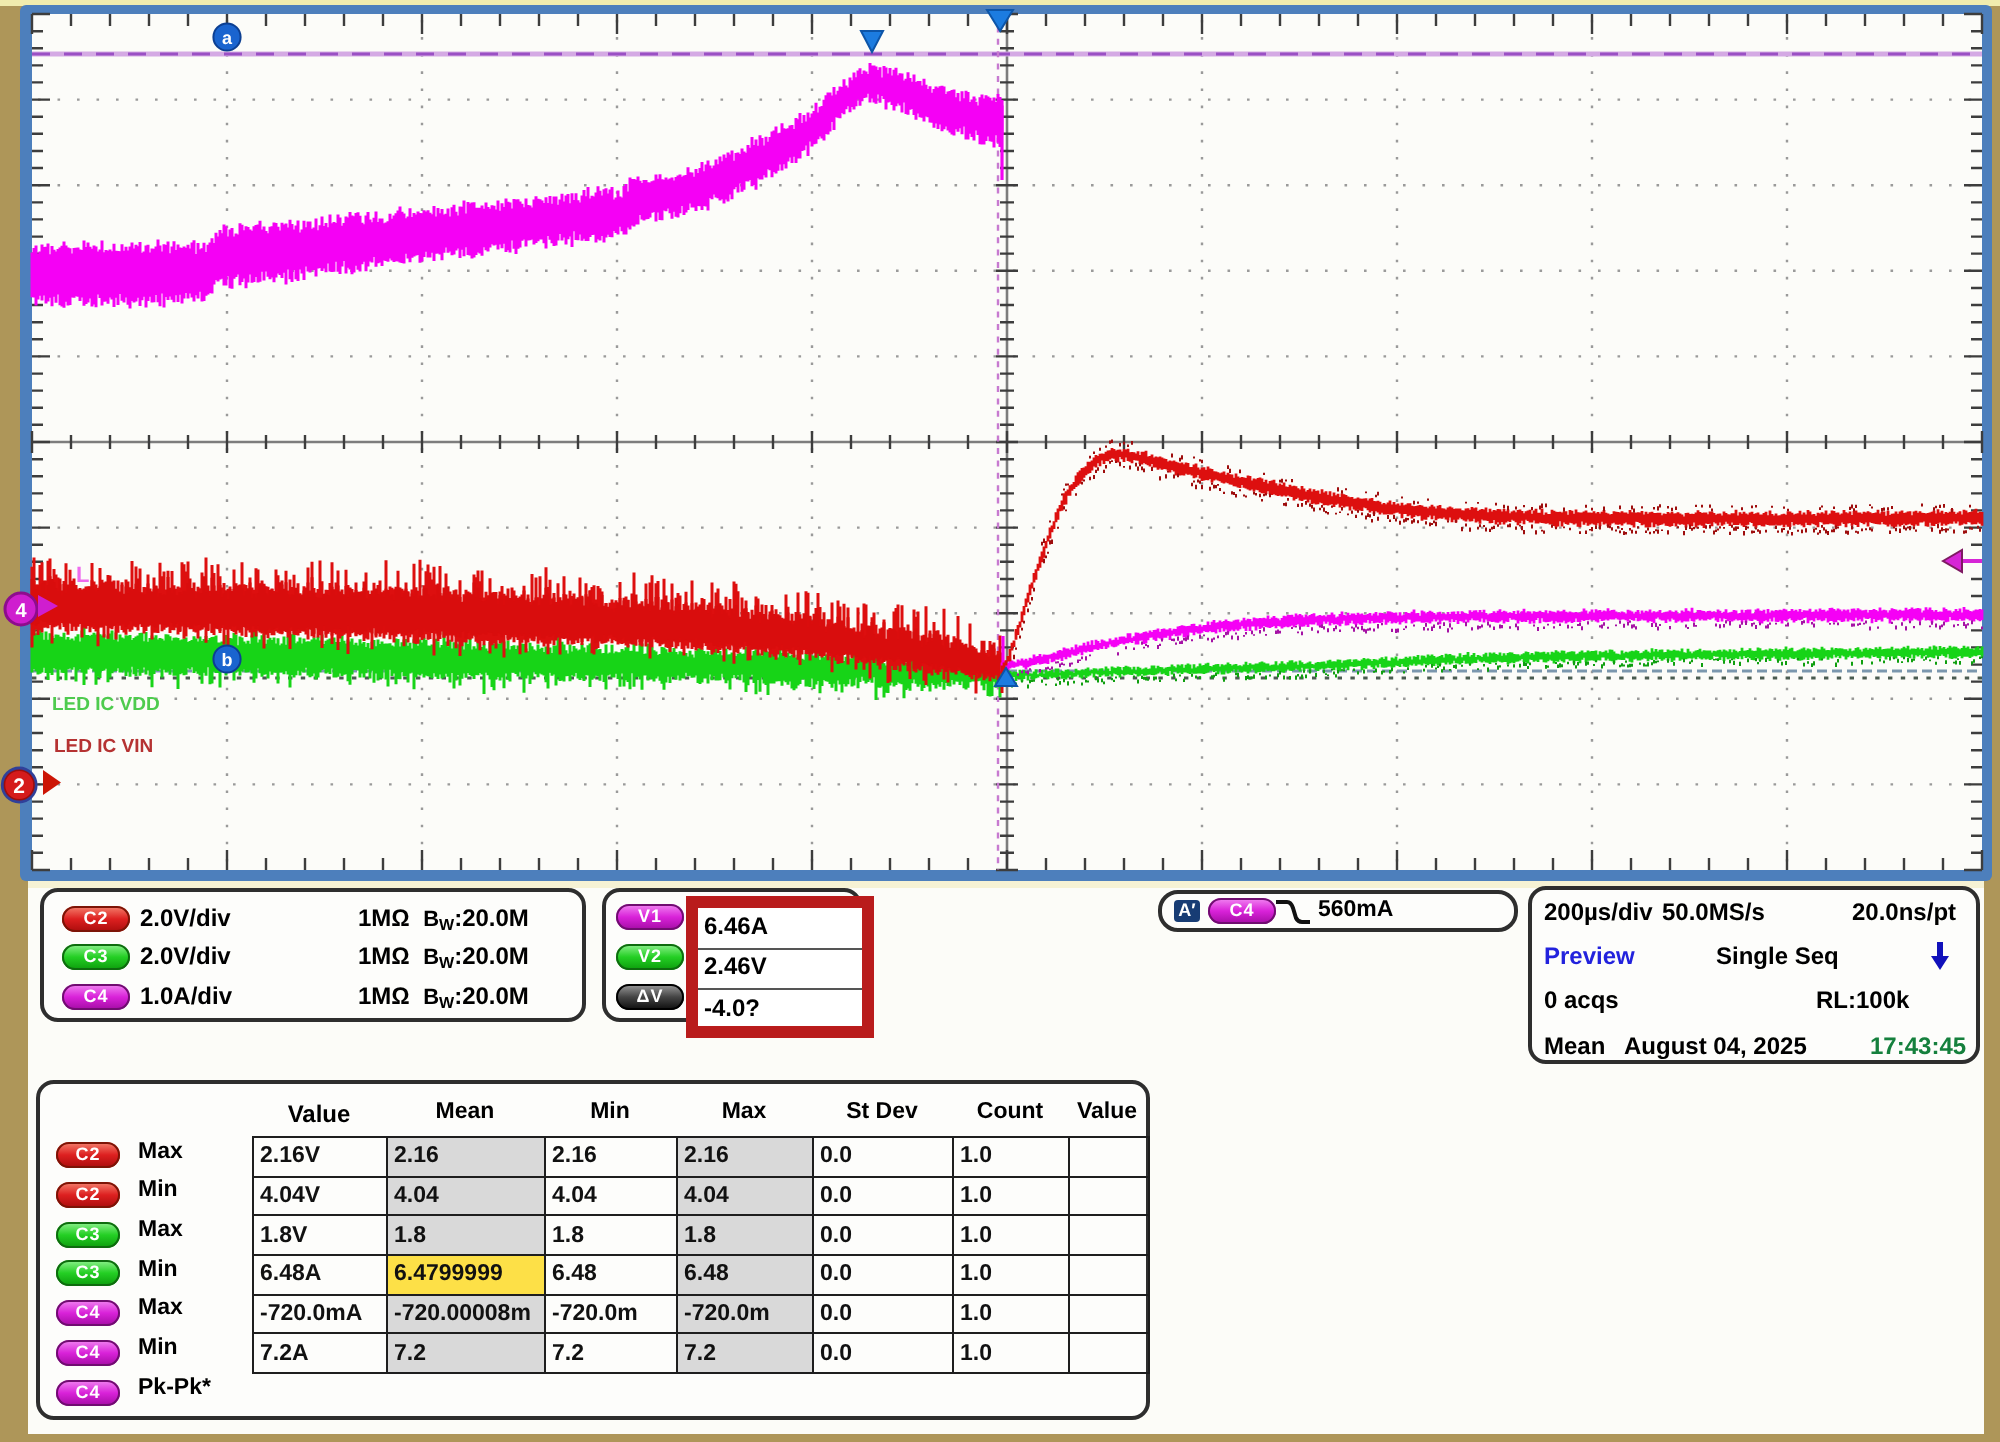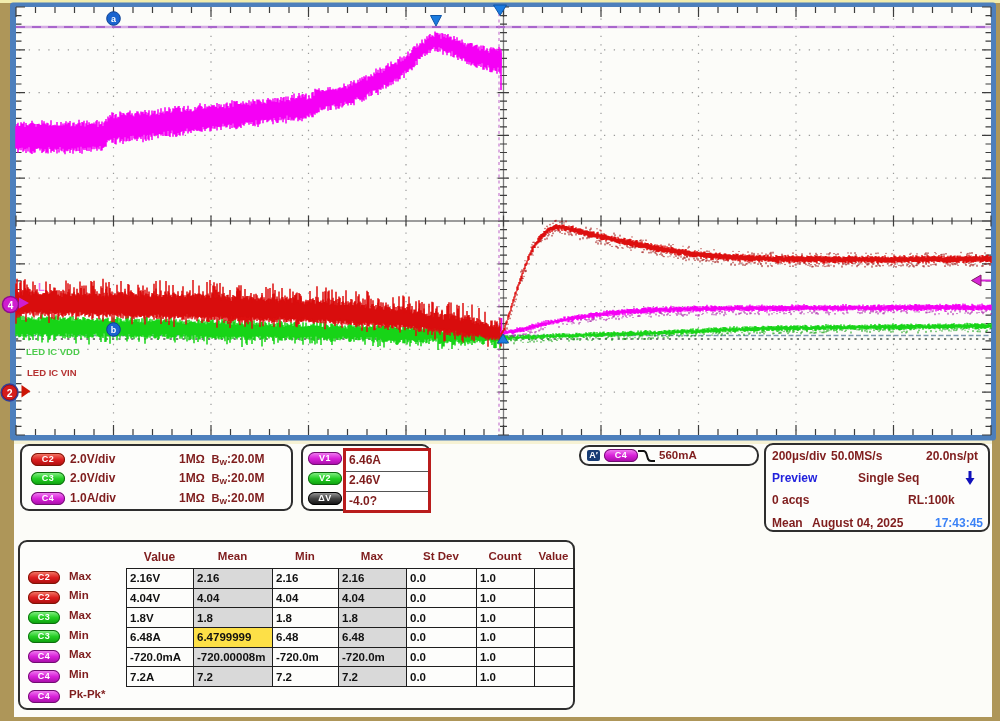--- a/index.html
+++ b/index.html
@@ -3,21 +3,21 @@
 html,body{margin:0;padding:0}
 body{width:1000px;height:721px;position:relative;background:#ae9659;font-family:"Liberation Sans",sans-serif;overflow:hidden}
 #strip{position:absolute;left:0;top:0;width:1000px;height:3px;background:#f1ecae}
 #panel{position:absolute;left:14px;top:440px;width:978px;height:277px;background:#fcfcf8}
 .box{position:absolute;background:#fdfdfb;border:2px solid #2e2e2e;border-radius:9px;box-sizing:border-box}
 .pill{position:absolute;width:34px;height:13px;border-radius:7px;color:#fff;font-size:9px;font-weight:bold;text-align:center;line-height:13px;letter-spacing:0.5px}
 .pc2{background:linear-gradient(#f5836f 0%,#dd2020 50%,#a90c0c 100%);box-shadow:inset 0 0 0 1px #7c1406}
 .pc3{background:linear-gradient(#90f290 0%,#24cf24 50%,#0c9c0c 100%);box-shadow:inset 0 0 0 1px #0e6b0e}
 .pc4{background:linear-gradient(#f287f2 0%,#d922d9 50%,#a30ca3 100%);box-shadow:inset 0 0 0 1px #700d70}
 .pav{background:linear-gradient(#9f9f9f 0%,#444 50%,#0c0c0c 100%);box-shadow:inset 0 0 0 1px #000}
-.t{position:absolute;font-weight:bold;color:#7f1d1d;font-size:12px;white-space:nowrap}
+.t{position:absolute;font-weight:bold;color:#000000;font-size:12px;white-space:nowrap}
 .sub{font-size:8px;vertical-align:-2px}
 table.m{border-collapse:collapse;table-layout:fixed}
 table.m td{border:1px solid #1e1e1e;font-weight:bold;font-size:11.5px;color:#111;padding:0 0 0 3px;overflow:hidden;white-space:nowrap}
 </style></head><body>
 <div id="strip"></div>
 <div id="panel"></div>
 <div style="position:absolute;left:14px;top:440px;width:978px;height:4px;background:#f6f2d4"></div>
 <svg width="1000" height="721" viewBox="0 0 1000 721" style="position:absolute;left:0;top:0">
 <rect x="10" y="2.5" width="986" height="438" rx="3" fill="#4d7fbc"></rect>
 <rect x="16.0" y="7.0" width="975.0" height="428.0" fill="#fcfcf9"></rect>
@@ -90,21 +90,21 @@
  <div class="t" style="left:157px;top:25px">1MΩ&nbsp; <span style="font-size:11px">B</span><span class="sub">W</span>:20.0M</div>
  <div class="pill pc4" style="left:9px;top:46px">C4</div>
  <div class="t" style="left:48px;top:45px">1.0A/div</div>
  <div class="t" style="left:157px;top:45px">1MΩ&nbsp; <span style="font-size:11px">B</span><span class="sub">W</span>:20.0M</div>
 </div>
 
 <div class="box" style="left:301px;top:444px;width:130px;height:67px">
  <div class="pill pc4" style="left:5px;top:6px">V1</div>
  <div class="pill pc3" style="left:5px;top:26px">V2</div>
  <div class="pill pav" style="left:5px;top:46px">ΔV</div>
- <div style="position:absolute;left:40px;top:2px;width:82px;height:59px;border:3px solid #b91c1c;background:#fff">
+ <div style="position:absolute;left:40px;top:2px;width:82px;height:59px;border:6px solid #b91c1c;background:#fff">
   <div class="t" style="left:3px;top:2px">6.46A</div>
   <div style="position:absolute;left:0;top:20px;width:82px;border-top:1px solid #555"></div>
   <div class="t" style="left:3px;top:22px">2.46V</div>
   <div style="position:absolute;left:0;top:40px;width:82px;border-top:1px solid #555"></div>
   <div class="t" style="left:3px;top:43px">-4.0?</div>
  </div>
 </div>
 
 <div class="box" style="left:579px;top:445px;width:180px;height:21px;border-radius:10px">
  <div style="position:absolute;left:6px;top:3px;width:13px;height:11px;background:#173c74;color:#fff;font-size:9px;font-weight:bold;text-align:center;line-height:11px;border-radius:2px">A′</div>
@@ -122,21 +122,21 @@
  <div class="t" style="left:6px;top:26px;color:#2222dd">Preview</div>
  <div class="t" style="left:92px;top:26px">Single Seq</div>
  <svg style="position:absolute;left:198px;top:25px" width="12" height="16" viewBox="0 0 12 16">
       <path d="M6 1 V10" stroke="#1111bb" stroke-width="3"></path>
       <path d="M1.5 8 L6 15 L10.5 8 Z" fill="#1111bb"></path>
     </svg>
  <div class="t" style="left:6px;top:48px">0 acqs</div>
  <div class="t" style="left:142px;top:48px">RL:100k</div>
  <div class="t" style="left:6px;top:71px">Mean</div>
  <div class="t" style="left:46px;top:71px">August 04, 2025</div>
- <div class="t" style="left:169px;top:71px;color:#3b82f6">17:43:45</div>
+ <div class="t" style="left:169px;top:71px;color:#15803d">17:43:45</div>
 </div>
 
 <div class="box" style="left:18px;top:540px;width:557px;height:170px;border-width:2px">
  <div class="t" style="left:106px;top:8px;width:67px;text-align:center;font-size:12px">Value</div>
  <div class="t" style="left:173px;top:8px;width:79px;text-align:center;font-size:11.5px">Mean</div>
  <div class="t" style="left:252px;top:8px;width:66px;text-align:center;font-size:11.5px">Min</div>
  <div class="t" style="left:318px;top:8px;width:68px;text-align:center;font-size:11.5px">Max</div>
  <div class="t" style="left:386px;top:8px;width:70px;text-align:center;font-size:11.5px">St Dev</div>
  <div class="t" style="left:456px;top:8px;width:58px;text-align:center;font-size:11.5px">Count</div>
  <div class="t" style="left:514px;top:8px;width:39px;text-align:center;font-size:11.5px">Value</div>

